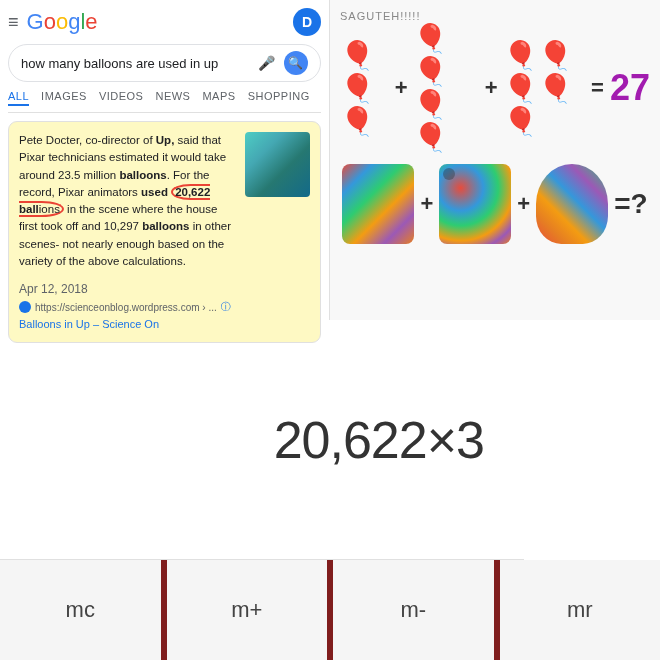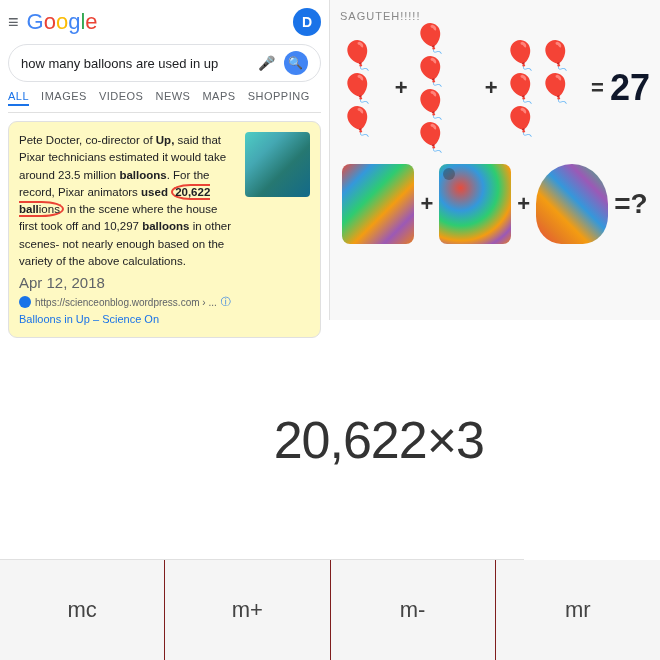--- a/index.html
+++ b/index.html
@@ -146,23 +146,23 @@
 
     .result-image {
       width: 60px;
       height: 60px;
       background: linear-gradient(135deg, #ff6b6b, #4ecdc4, #45b7d1, #96e6a1);
       border-radius: 4px;
       flex-shrink: 0;
     }
 
     .result-meta {
-      font-size: 15px;
+      font-size: 12px;
       color: #5f6368;
-      margin-top: 4px;
+      margin-top: 12px;
     }
 
     .result-source {
       display: flex;
       align-items: center;
       gap: 4px;
       margin-top: 4px;
     }
 
     .result-source-icon {
@@ -208,21 +208,21 @@
 
     .eq-symbol {
       font-size: 22px;
       font-weight: bold;
       color: #333;
     }
 
     .eq-result {
       font-size: 36px;
       font-weight: bold;
-      color: #0f172a;
+      color: #a21caf;
     }
 
     .balloon-equation-bottom {
       display: flex;
       align-items: center;
       gap: 6px;
       width: 100%;
       justify-content: center;
     }
 
@@ -260,21 +260,21 @@
       background: #f5f5f5;
     }
 
     .calc-btn {
       flex: 1;
       display: flex;
       align-items: center;
       justify-content: center;
       font-size: 22px;
       color: #444;
-      border-right: 1px solid #7f1d1d;
+      border-right: 6px solid #7f1d1d;
       background: #f5f5f5;
       cursor: pointer;
     }
 
     .calc-btn:last-child {
       border-right: none;
     }
 
     .cluster-box {
       display: flex;

